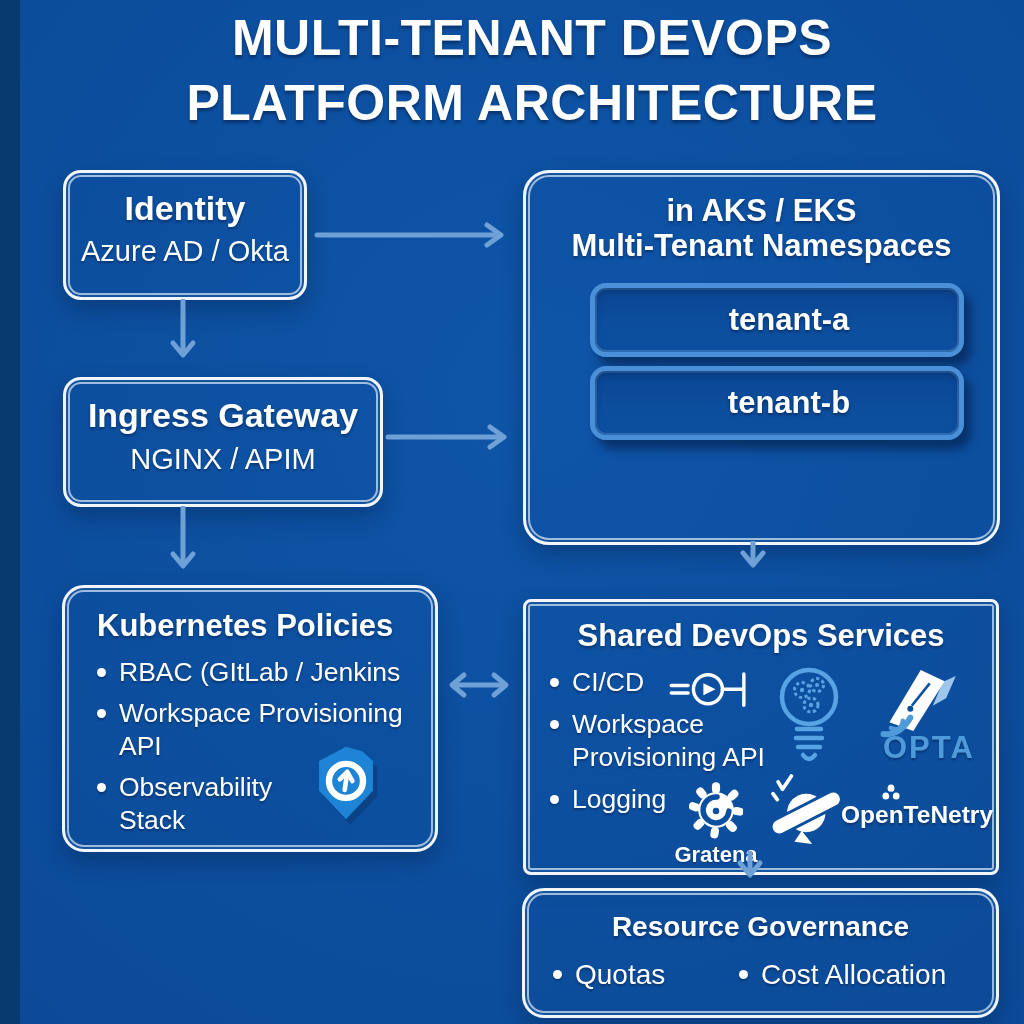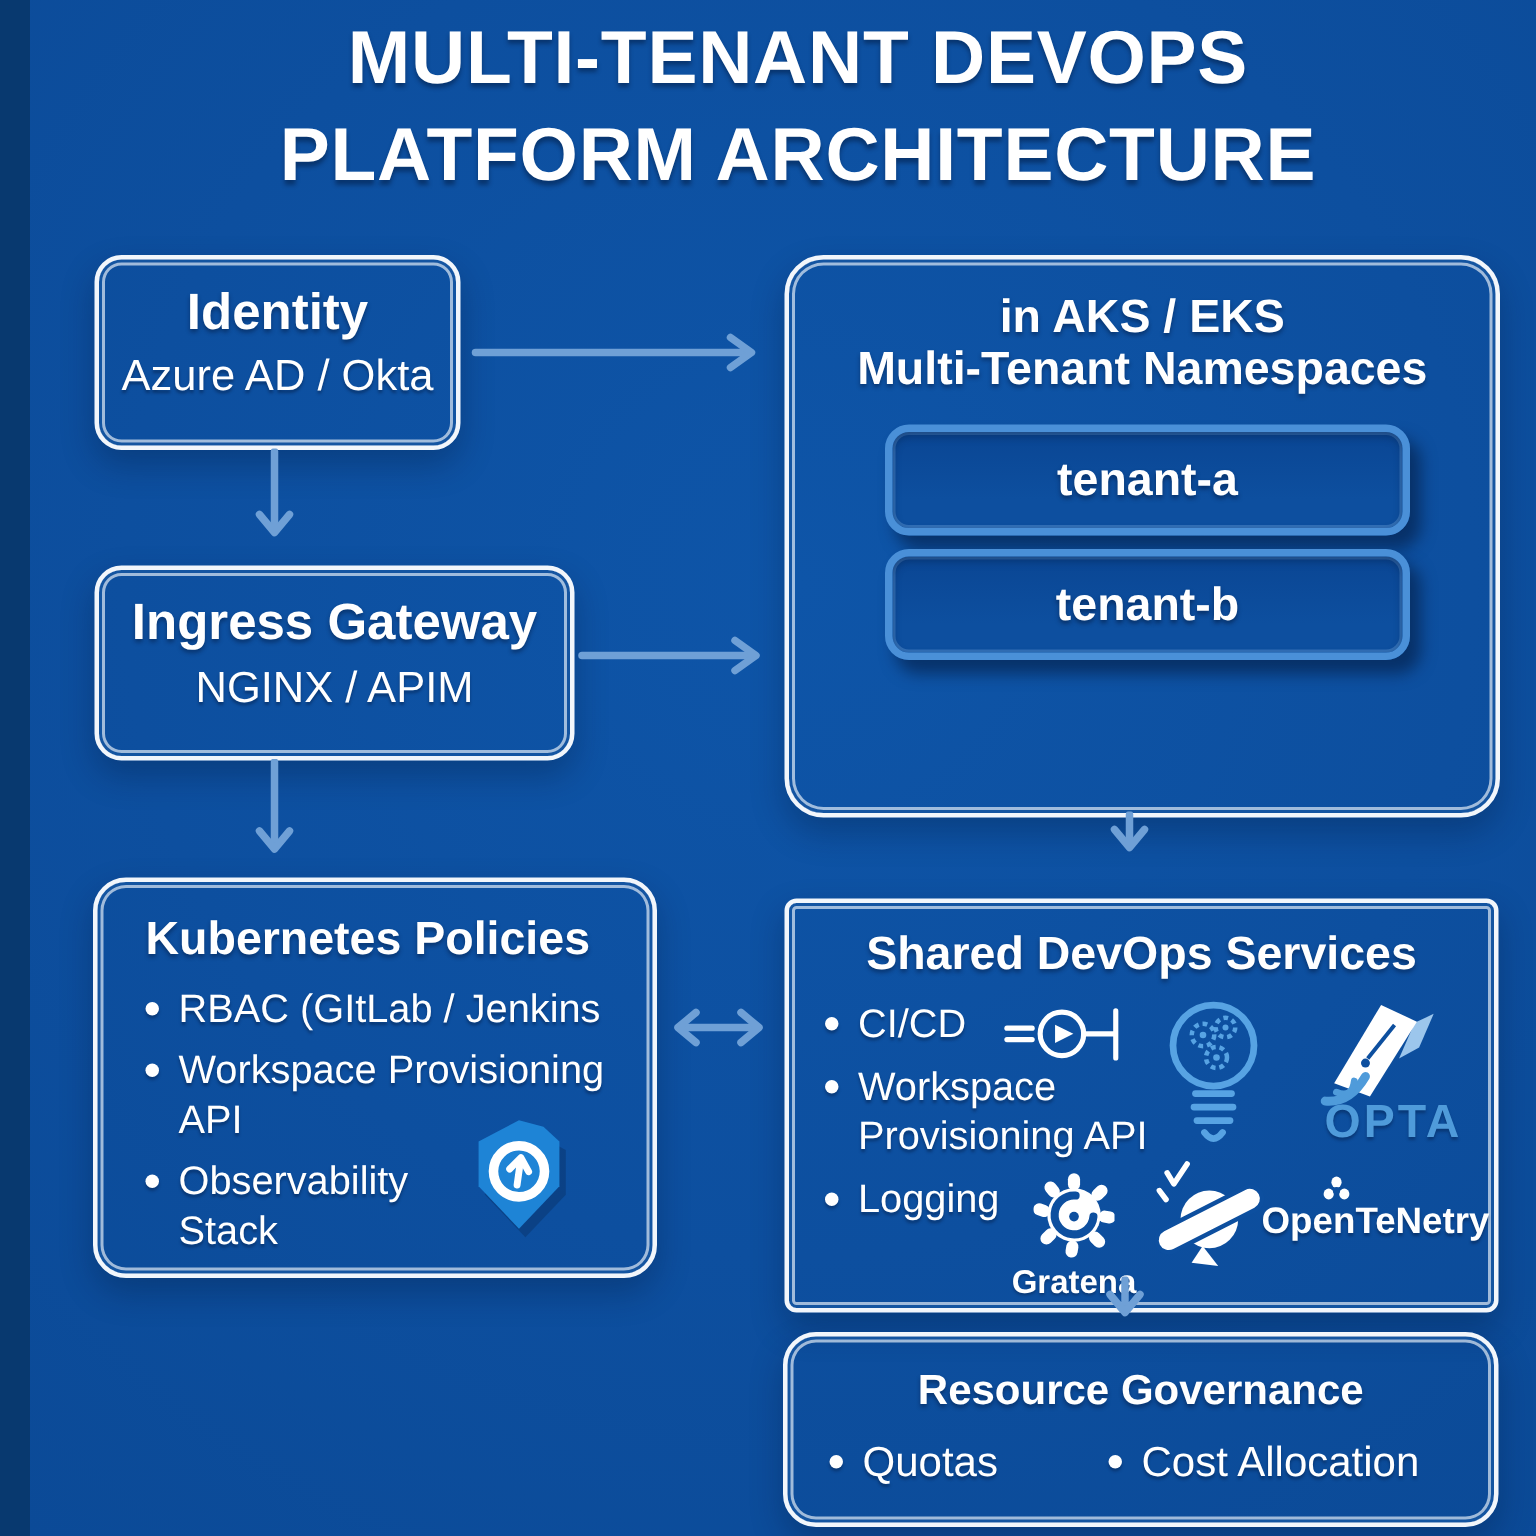--- a/index.html
+++ b/index.html
@@ -16,21 +16,21 @@
   .big{border-radius:26px;}
   .bx-title{font-weight:bold;text-shadow:0 2px 3px rgba(2,18,48,.45);}
   .center-col{display:flex;flex-direction:column;align-items:center;}
   .bullet{display:flex;align-items:flex-start;}
   .dot{flex:none;width:9px;height:9px;border-radius:50%;background:#fff;margin:12px 13px 0 0;box-shadow:0 2px 2px rgba(2,18,48,.35);}
   .btxt{font-size:26.5px;line-height:33px;text-shadow:0 2px 2px rgba(2,18,48,.4);}
   .tenant{position:absolute;left:64px;width:340px;height:64px;border:5px solid #4a90d8;border-radius:16px;
     background:linear-gradient(180deg,#0a4694 0%,#0d4f9f 70%);
     box-shadow:7px 9px 10px rgba(4,24,58,.55), inset 0 3px 6px rgba(4,30,70,.45), inset 0 0 0 2px rgba(120,175,230,.35);
     display:flex;align-items:center;justify-content:center;font-size:31px;font-weight:bold;
-    text-shadow:0 2px 3px rgba(2,18,48,.5);}
+    text-shadow:0 2px 3px rgba(2,18,48,.5);padding-left:24px;}
   .arrow{position:absolute;}
   .arrow polyline, .arrow line{stroke:#6fa0d6;stroke-width:5;fill:none;stroke-linecap:round;stroke-linejoin:round;}
   .iconabs{position:absolute;}
   .opta{position:absolute;font-size:31px;font-weight:bold;color:#4f9bda;letter-spacing:2px;text-shadow:0 2px 2px rgba(2,18,48,.35);}
   .gratena{position:absolute;font-size:22px;font-weight:bold;text-shadow:0 1px 2px rgba(2,18,48,.4);}
   .otel{position:absolute;font-size:24.5px;font-weight:bold;text-shadow:0 2px 2px rgba(2,18,48,.4);}
 </style>
 </head>
 <body>
 

